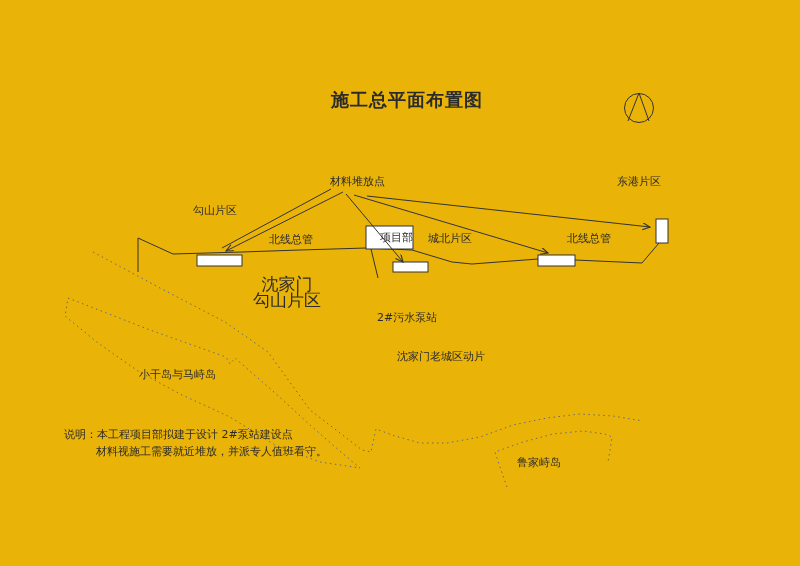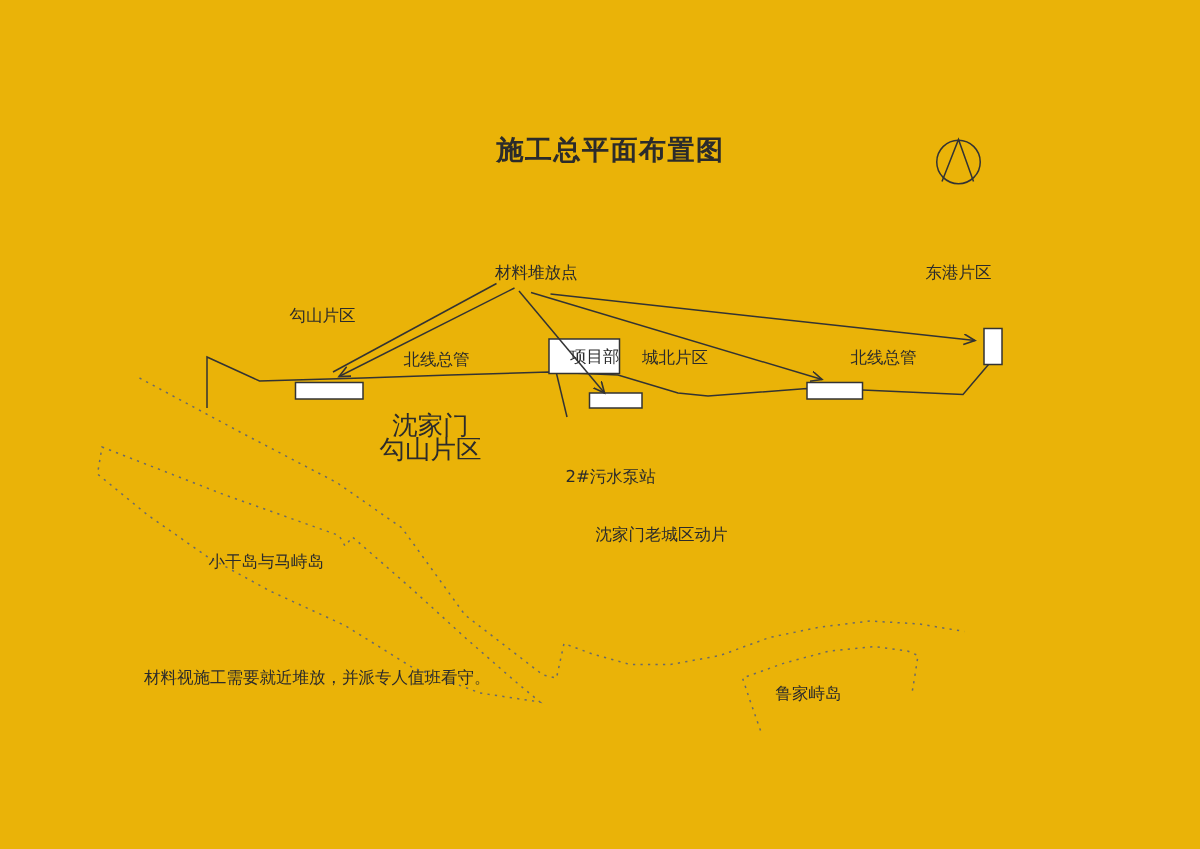--- a/index.html
+++ b/index.html
@@ -85,15 +85,16 @@
   <div class="two-line">
     <div>沈家门</div>
     <div>勾山片区</div>
   </div>
 
   <div class="lbl" style="left:377px;top:279px;margin-top:32px;">2#污水泵站</div>
   <div class="lbl" style="left:397px;top:350px;text-align:center;">沈家门老城区动片</div>
   <div class="lbl" style="left:139px;top:368px;">小干岛与马峙岛</div>
   <div class="lbl" style="left:517px;top:456px;">鲁家峙岛</div>
 
+  <div class="note1">说明：本工程项目部拟建于设计 2#泵站建设点</div>
   <div class="note2">材料视施工需要就近堆放，并派专人值班看守。</div>
 
 </div>
 
 </body></html>

